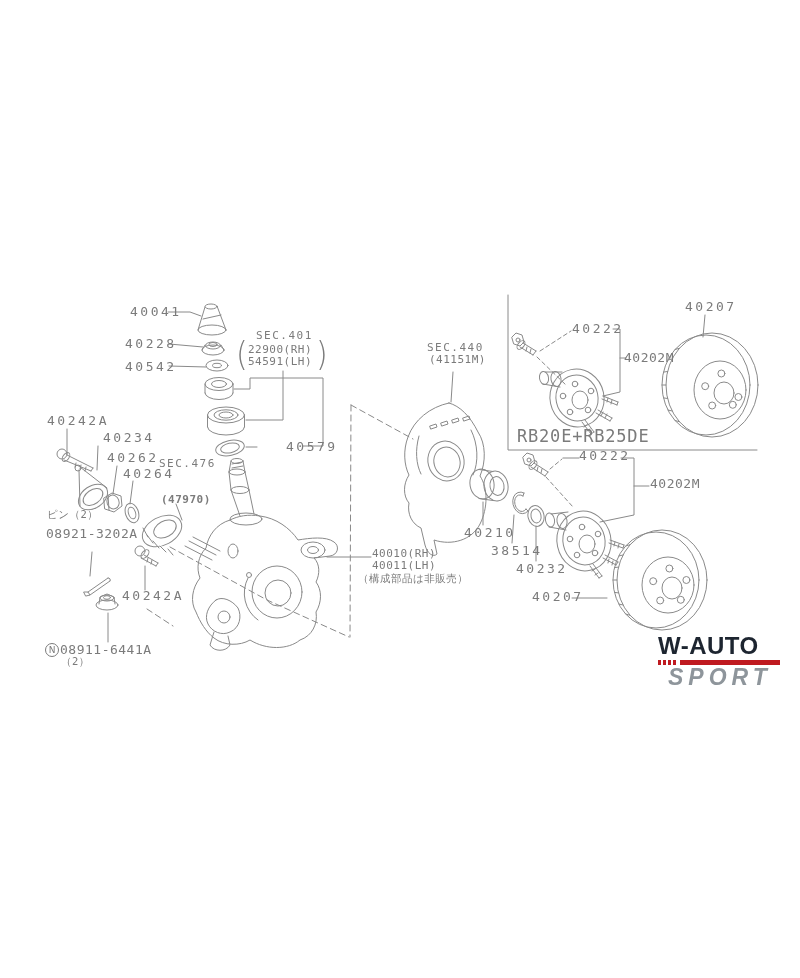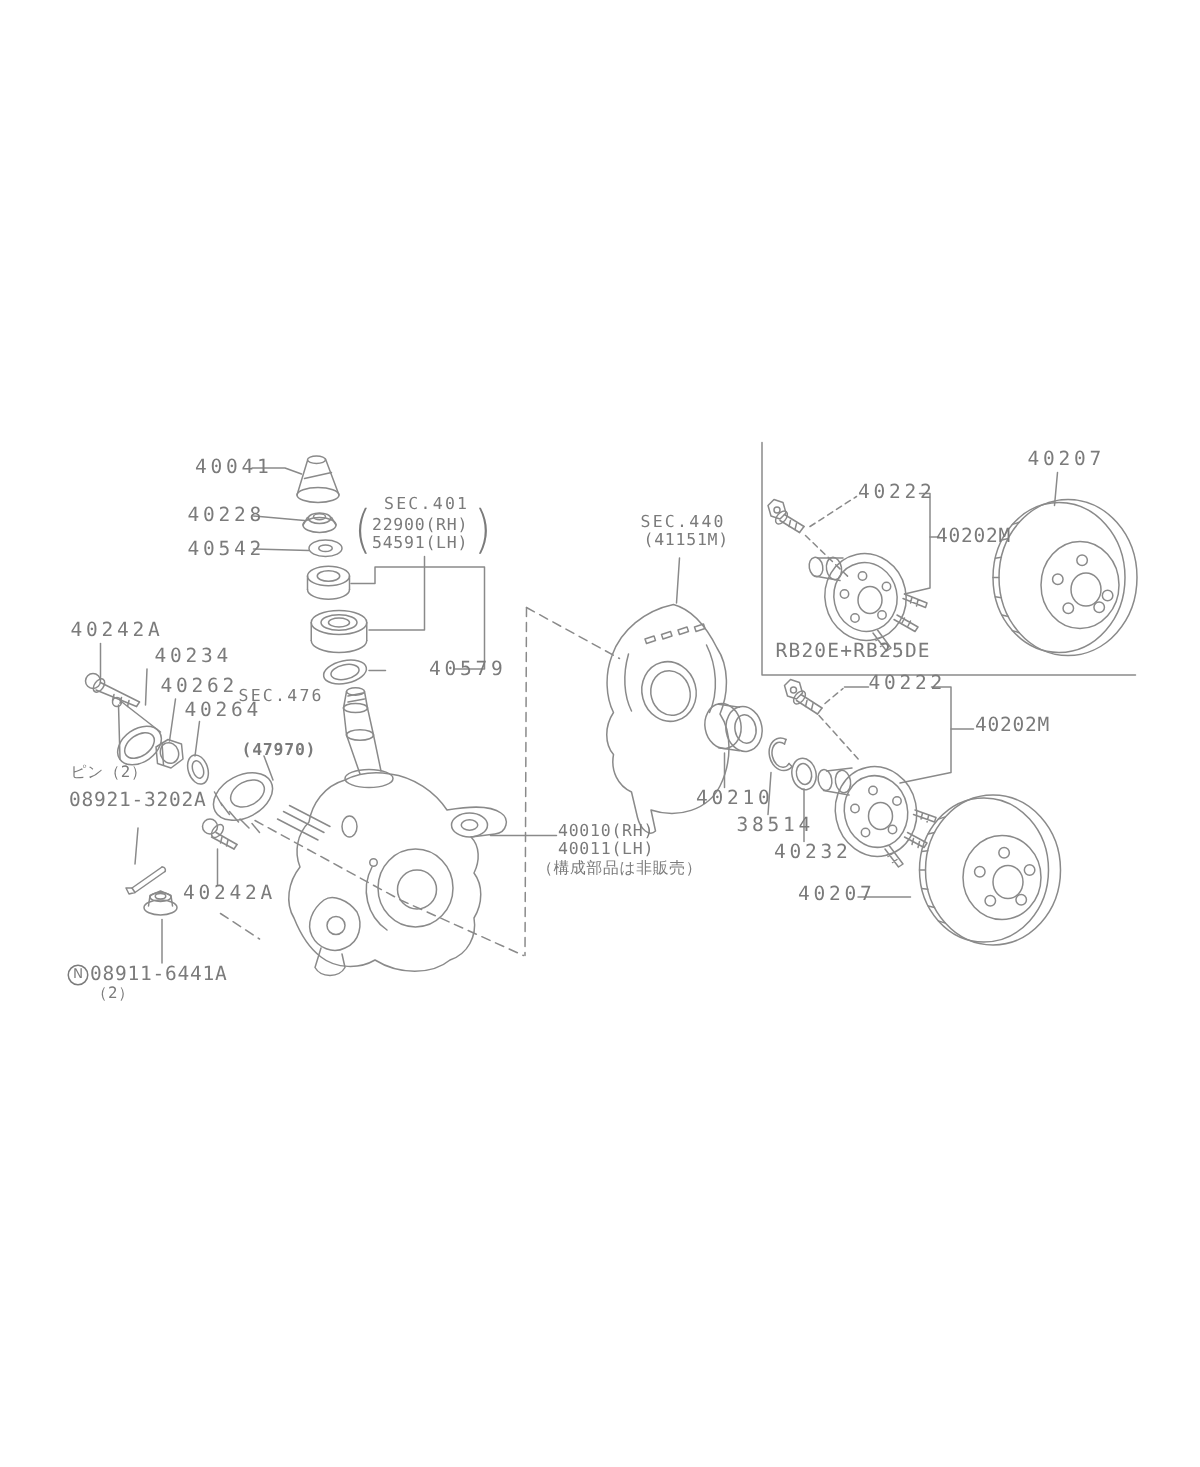--- a/index.html
+++ b/index.html
@@ -361,20 +361,28 @@
   <div class="lbl-tight" style="left:427px;top:342px;letter-spacing:1.5px;">SEC.440</div>
   <div class="lbl-tight" style="left:429px;top:354px;">(41151M)</div>
 
   <div class="lbl" style="left:464px;top:526px;">40210</div>
   <div class="lbl" style="left:491px;top:544px;">38514</div>
   <div class="lbl" style="left:516px;top:562px;text-align:center;">40232</div>
 
   <div class="lbl" style="left:572px;top:322px;">40222</div>
   <div class="lbl-tight" style="left:624px;top:351px;font-size:13px;">40202M</div>
   <div class="lbl" style="left:685px;top:300px;">40207</div>
-  <div class="lbl-tight" style="left:517px;top:428px;font-size:13px;letter-spacing:0.8px;">RB20E+RB25DE</div>
+  <div class="lbl-tight" style="left:517px;top:428px;font-size:17px;letter-spacing:0.8px;">RB20E+RB25DE</div>
 
   <div class="lbl" style="left:579px;top:449px;">40222</div>
   <div class="lbl-tight" style="left:650px;top:477px;font-size:13px;">40202M</div>
   <div class="lbl" style="left:532px;top:590px;">40207</div>
 
+  <div class="logo">
+    <div class="logo-top">W-AUTO</div>
+    <div class="logo-stripe">
+      <div class="logo-ticks"></div>
+      <div class="logo-bar"></div>
+    </div>
+    <div class="logo-bottom">SPORT</div>
+  </div>
 
 </div>
 
 </body></html>

